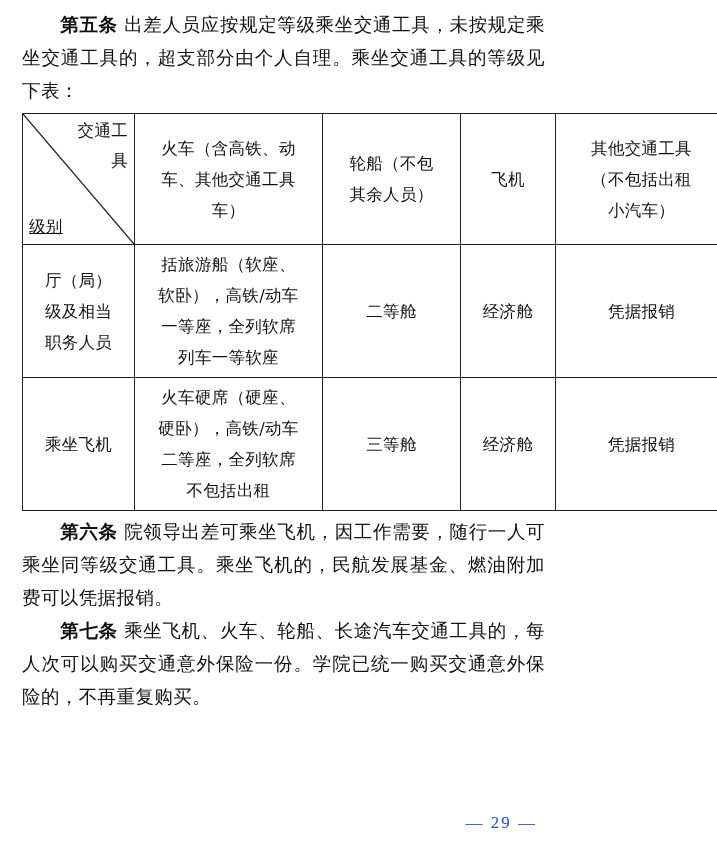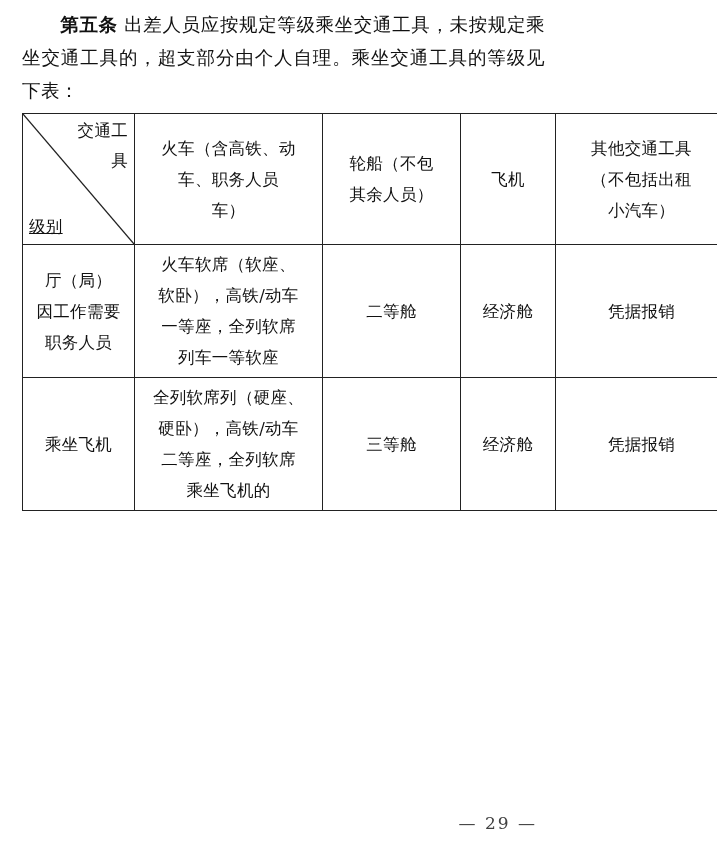--- a/index.html
+++ b/index.html
@@ -102,21 +102,22 @@
   }
   .cell-lines {
     display: block;
   }
   .page-number {
     position: absolute;
     right: 30px;
     bottom: 24px;
     font-size: 17px;
     letter-spacing: 2px;
-    color: #404040;
+    color: #1d4ed8;
+    font-family: Liberation Serif, serif;
   }
 </style>
 </head>
 <body>
 
 <div class="page">
 
   <p class="para">
     <span class="indent"></span><span class="bold">第五条</span>&nbsp;<span>出差人员应按规定等级乘坐交通工具，未按规定乘坐交通工具的，超支部分由个人自理。乘坐交通工具的等级见下表：</span>
   </p>
@@ -127,68 +128,74 @@
         <tr>
           <td class="col-a diag-cell">
             <svg class="diag-line" viewBox="0 0 103 122" preserveAspectRatio="none">
               <line x1="0" y1="0" x2="103" y2="122" stroke="#222222" stroke-width="1.2"></line>
             </svg>
             <span class="lbl-top">交通工具</span>
             <span class="lbl-bottom">级别</span>
           </td>
           <td class="col-b left-cell">
             <span class="cell-lines">火车（含高铁、动</span>
-            <span class="cell-lines">车、职务人员</span>
+            <span class="cell-lines">车、其他交通工具</span>
             <span class="cell-lines">车）</span>
           </td>
           <td class="col-c">
             <span class="cell-lines">轮船（不包</span>
             <span class="cell-lines">其余人员）</span>
           </td>
           <td class="col-d">
             <span class="cell-lines">飞机</span>
           </td>
           <td class="col-e">
             <span class="cell-lines">其他交通工具</span>
             <span class="cell-lines">（不包括出租</span>
             <span class="cell-lines">小汽车）</span>
           </td>
         </tr>
 
         <tr>
           <td class="col-a">
             <span class="cell-lines">厅（局）</span>
-            <span class="cell-lines">因工作需要</span>
+            <span class="cell-lines">级及相当</span>
             <span class="cell-lines">职务人员</span>
           </td>
           <td class="col-b left-cell">
-            <span class="cell-lines">火车软席（软座、</span>
+            <span class="cell-lines">括旅游船（软座、</span>
             <span class="cell-lines">软卧），高铁/动车</span>
             <span class="cell-lines">一等座，全列软席</span>
             <span class="cell-lines">列车一等软座</span>
           </td>
           <td class="col-c">二等舱</td>
           <td class="col-d">经济舱</td>
           <td class="col-e">凭据报销</td>
         </tr>
 
         <tr>
           <td class="col-a">
             <span class="cell-lines">乘坐飞机</span>
           </td>
           <td class="col-b left-cell">
-            <span class="cell-lines">全列软席列（硬座、</span>
+            <span class="cell-lines">火车硬席（硬座、</span>
             <span class="cell-lines">硬卧），高铁/动车</span>
             <span class="cell-lines">二等座，全列软席</span>
-            <span class="cell-lines">乘坐飞机的</span>
+            <span class="cell-lines">不包括出租</span>
           </td>
           <td class="col-c">三等舱</td>
           <td class="col-d">经济舱</td>
           <td class="col-e">凭据报销</td>
         </tr>
       </tbody>
     </table>
   </div>
 
-
+  <p class="para">
+    <span class="indent"></span><span class="bold">第六条</span>&nbsp;<span>院领导出差可乘坐飞机，因工作需要，随行一人可乘坐同等级交通工具。乘坐飞机的，民航发展基金、燃油附加费可以凭据报销。</span>
+  </p>
+
+  <p class="para">
+    <span class="indent"></span><span class="bold">第七条</span>&nbsp;<span>乘坐飞机、火车、轮船、长途汽车交通工具的，每人次可以购买交通意外保险一份。学院已统一购买交通意外保险的，不再重复购买。</span>
+  </p>
 
   <div class="page-number">— 29 —</div>
 </div>
 
 </body></html>

